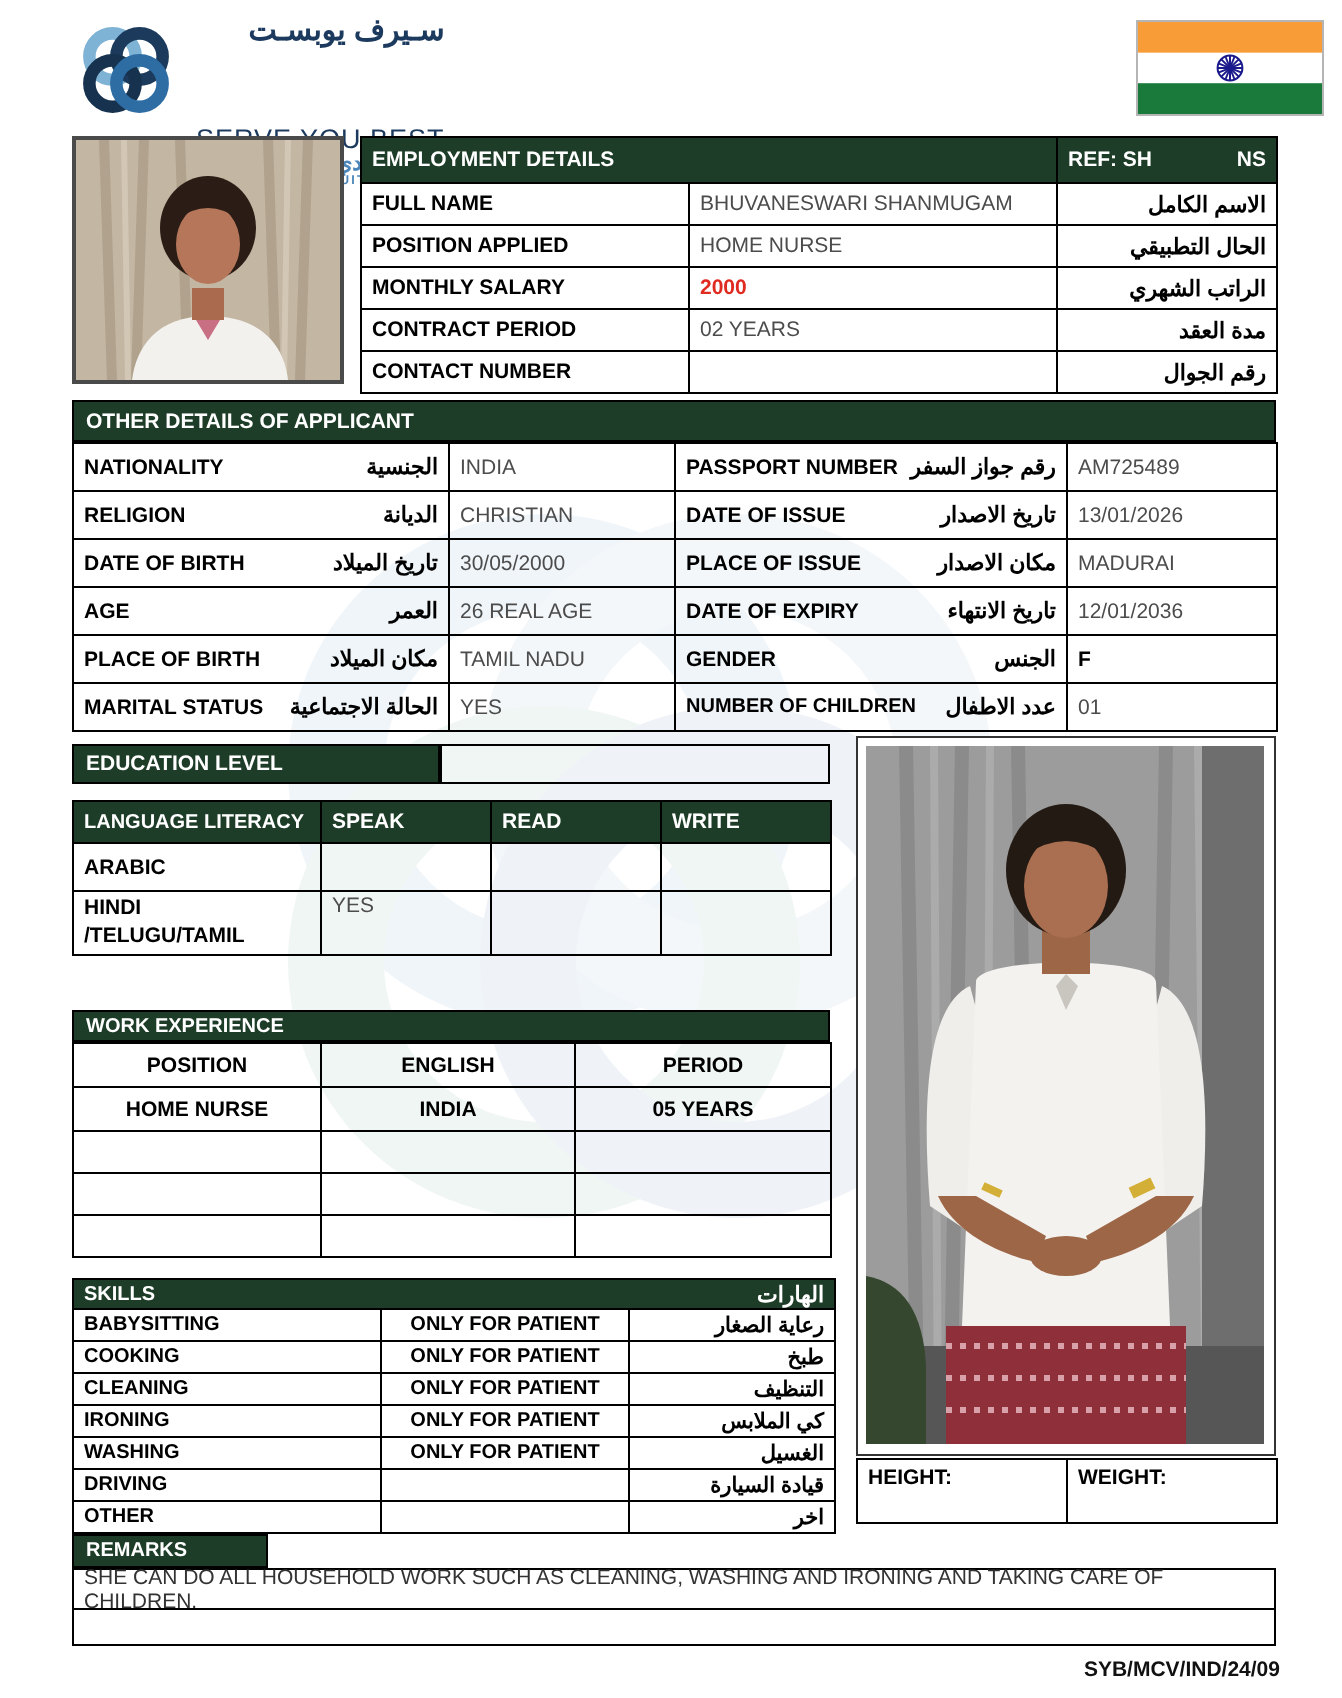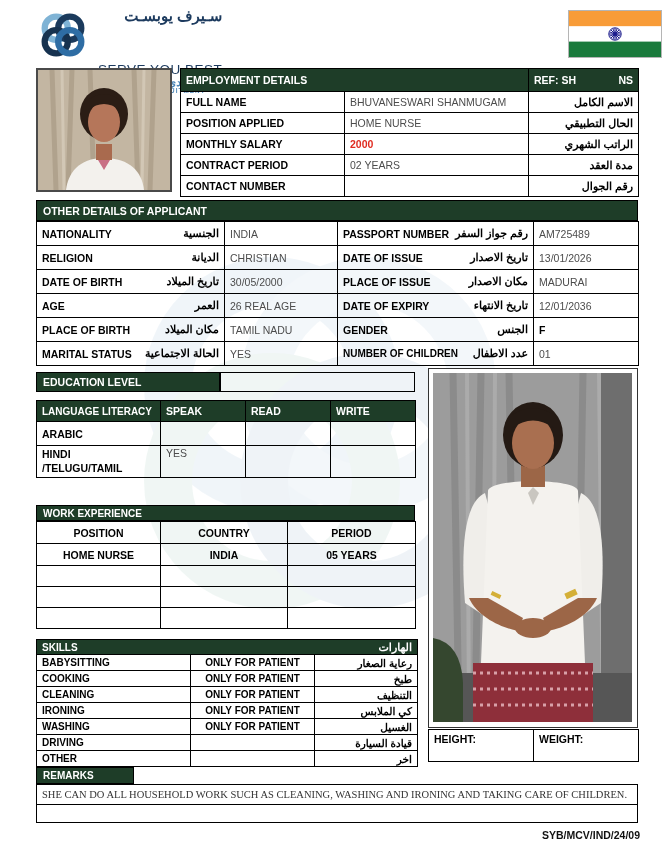--- a/index.html
+++ b/index.html
@@ -304,21 +304,21 @@
   <div class="abs greenbar" style="left:36px;top:505px;width:379px;height:16px;font-size:10px;">WORK EXPERIENCE</div>
   <table class="abs" style="left:36px;top:521px;width:379px;">
     <colgroup>
         <col style="width:124px">
         <col style="width:127px">
         <col style="width:128px">
       </colgroup>
     <tbody>
         <tr style="height:22px;">
       <td class="bold center">POSITION</td>
-      <td class="bold center">COUNTRY</td>
+      <td class="bold center">ENGLISH</td>
       <td class="bold center">PERIOD</td>
     </tr>
     <tr style="height:22px;">
       <td class="bold center">HOME NURSE</td>
       <td class="bold center">INDIA</td>
       <td class="bold center">05 YEARS</td>
     </tr>
     <tr style="height:21px;">
       <td></td>
       <td></td>
@@ -423,18 +423,18 @@
     </tr>
     <tr style="height:16px;">
       <td class="lbl" style="font-size:10px;">OTHER</td>
       <td class="bold center" style="font-size:10px;"></td>
       <td class="ar" style="font-size:10.5px;">اخر</td>
     </tr>
   </tbody>
     </table>
 
   <div class="abs greenbar" style="left:36px;top:767px;width:98px;height:17px;font-size:10px;">REMARKS</div>
-  <div class="abs remark-row" style="left:36px;top:784px;width:602px;height:21px;font-family:Liberation Serif, serif;">SHE CAN DO ALL HOUSEHOLD WORK SUCH AS CLEANING, WASHING AND IRONING AND TAKING CARE OF CHILDREN.</div>
+  <div class="abs remark-row" style="left:36px;top:784px;width:602px;height:21px;">SHE CAN DO ALL HOUSEHOLD WORK SUCH AS CLEANING, WASHING AND IRONING AND TAKING CARE OF CHILDREN.</div>
   <div class="abs remark-row" style="left:36px;top:804px;width:602px;height:19px;"></div>
 
   <div class="abs footer-ref" style="right:31px;top:829px;">SYB/MCV/IND/24/09</div>
 
 </div>
 
 </body></html>

